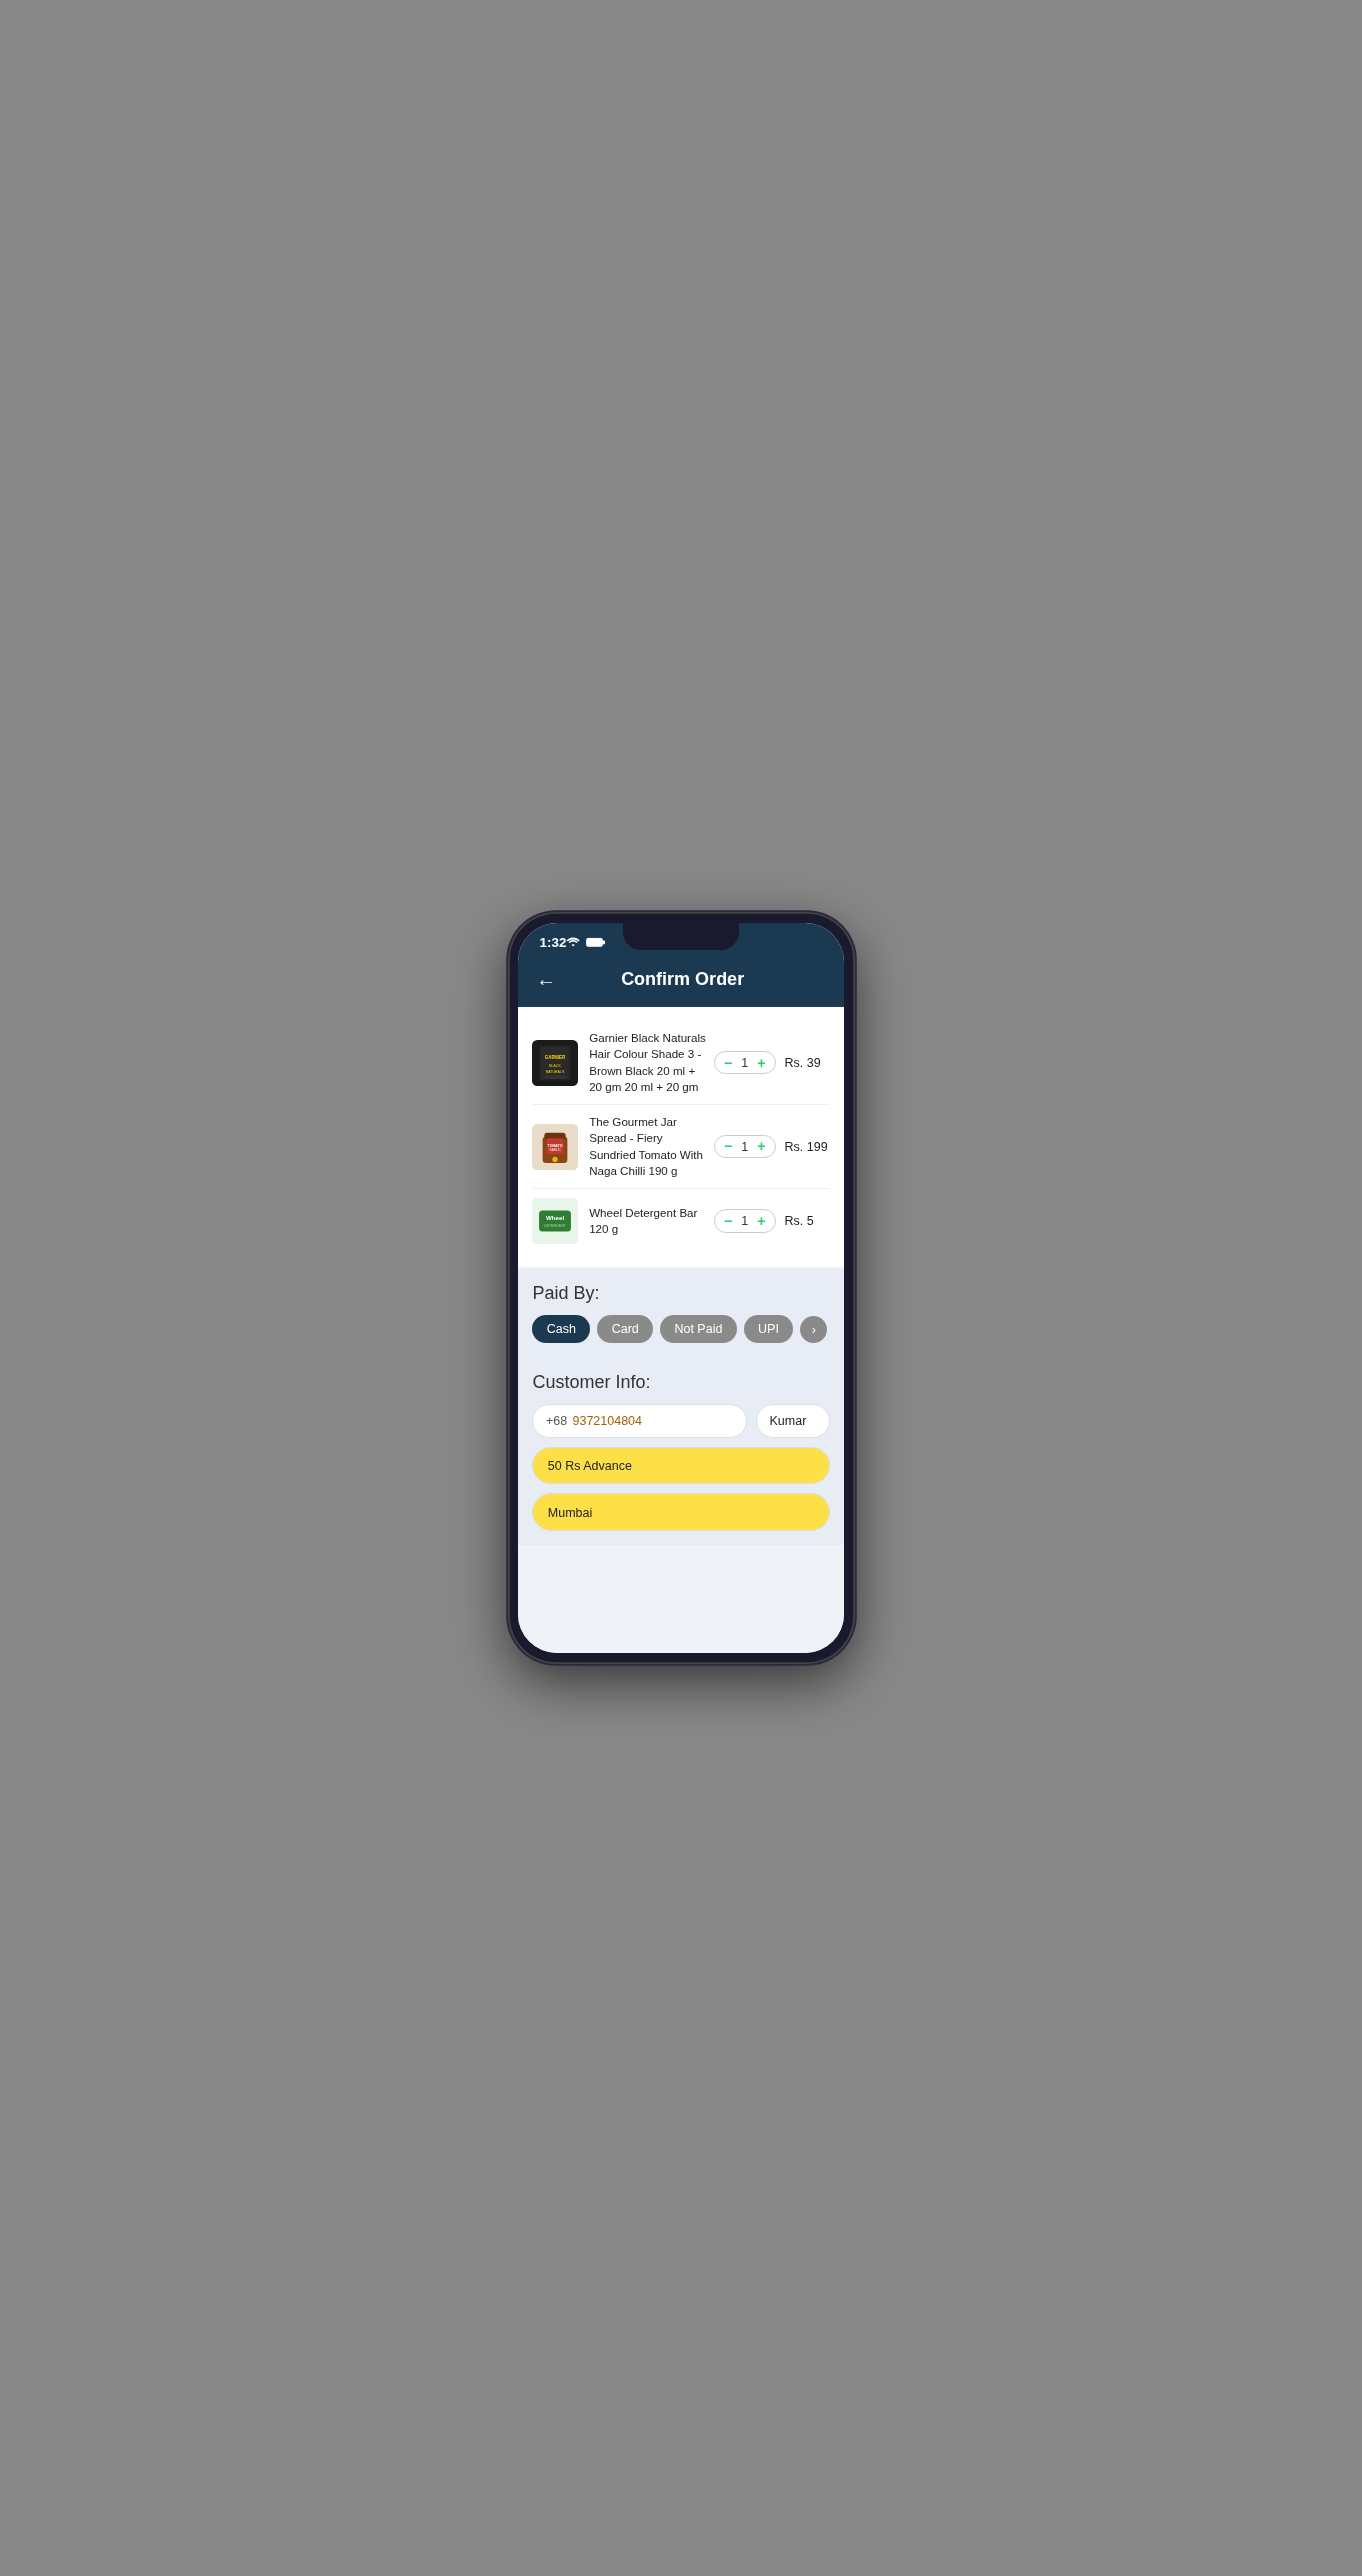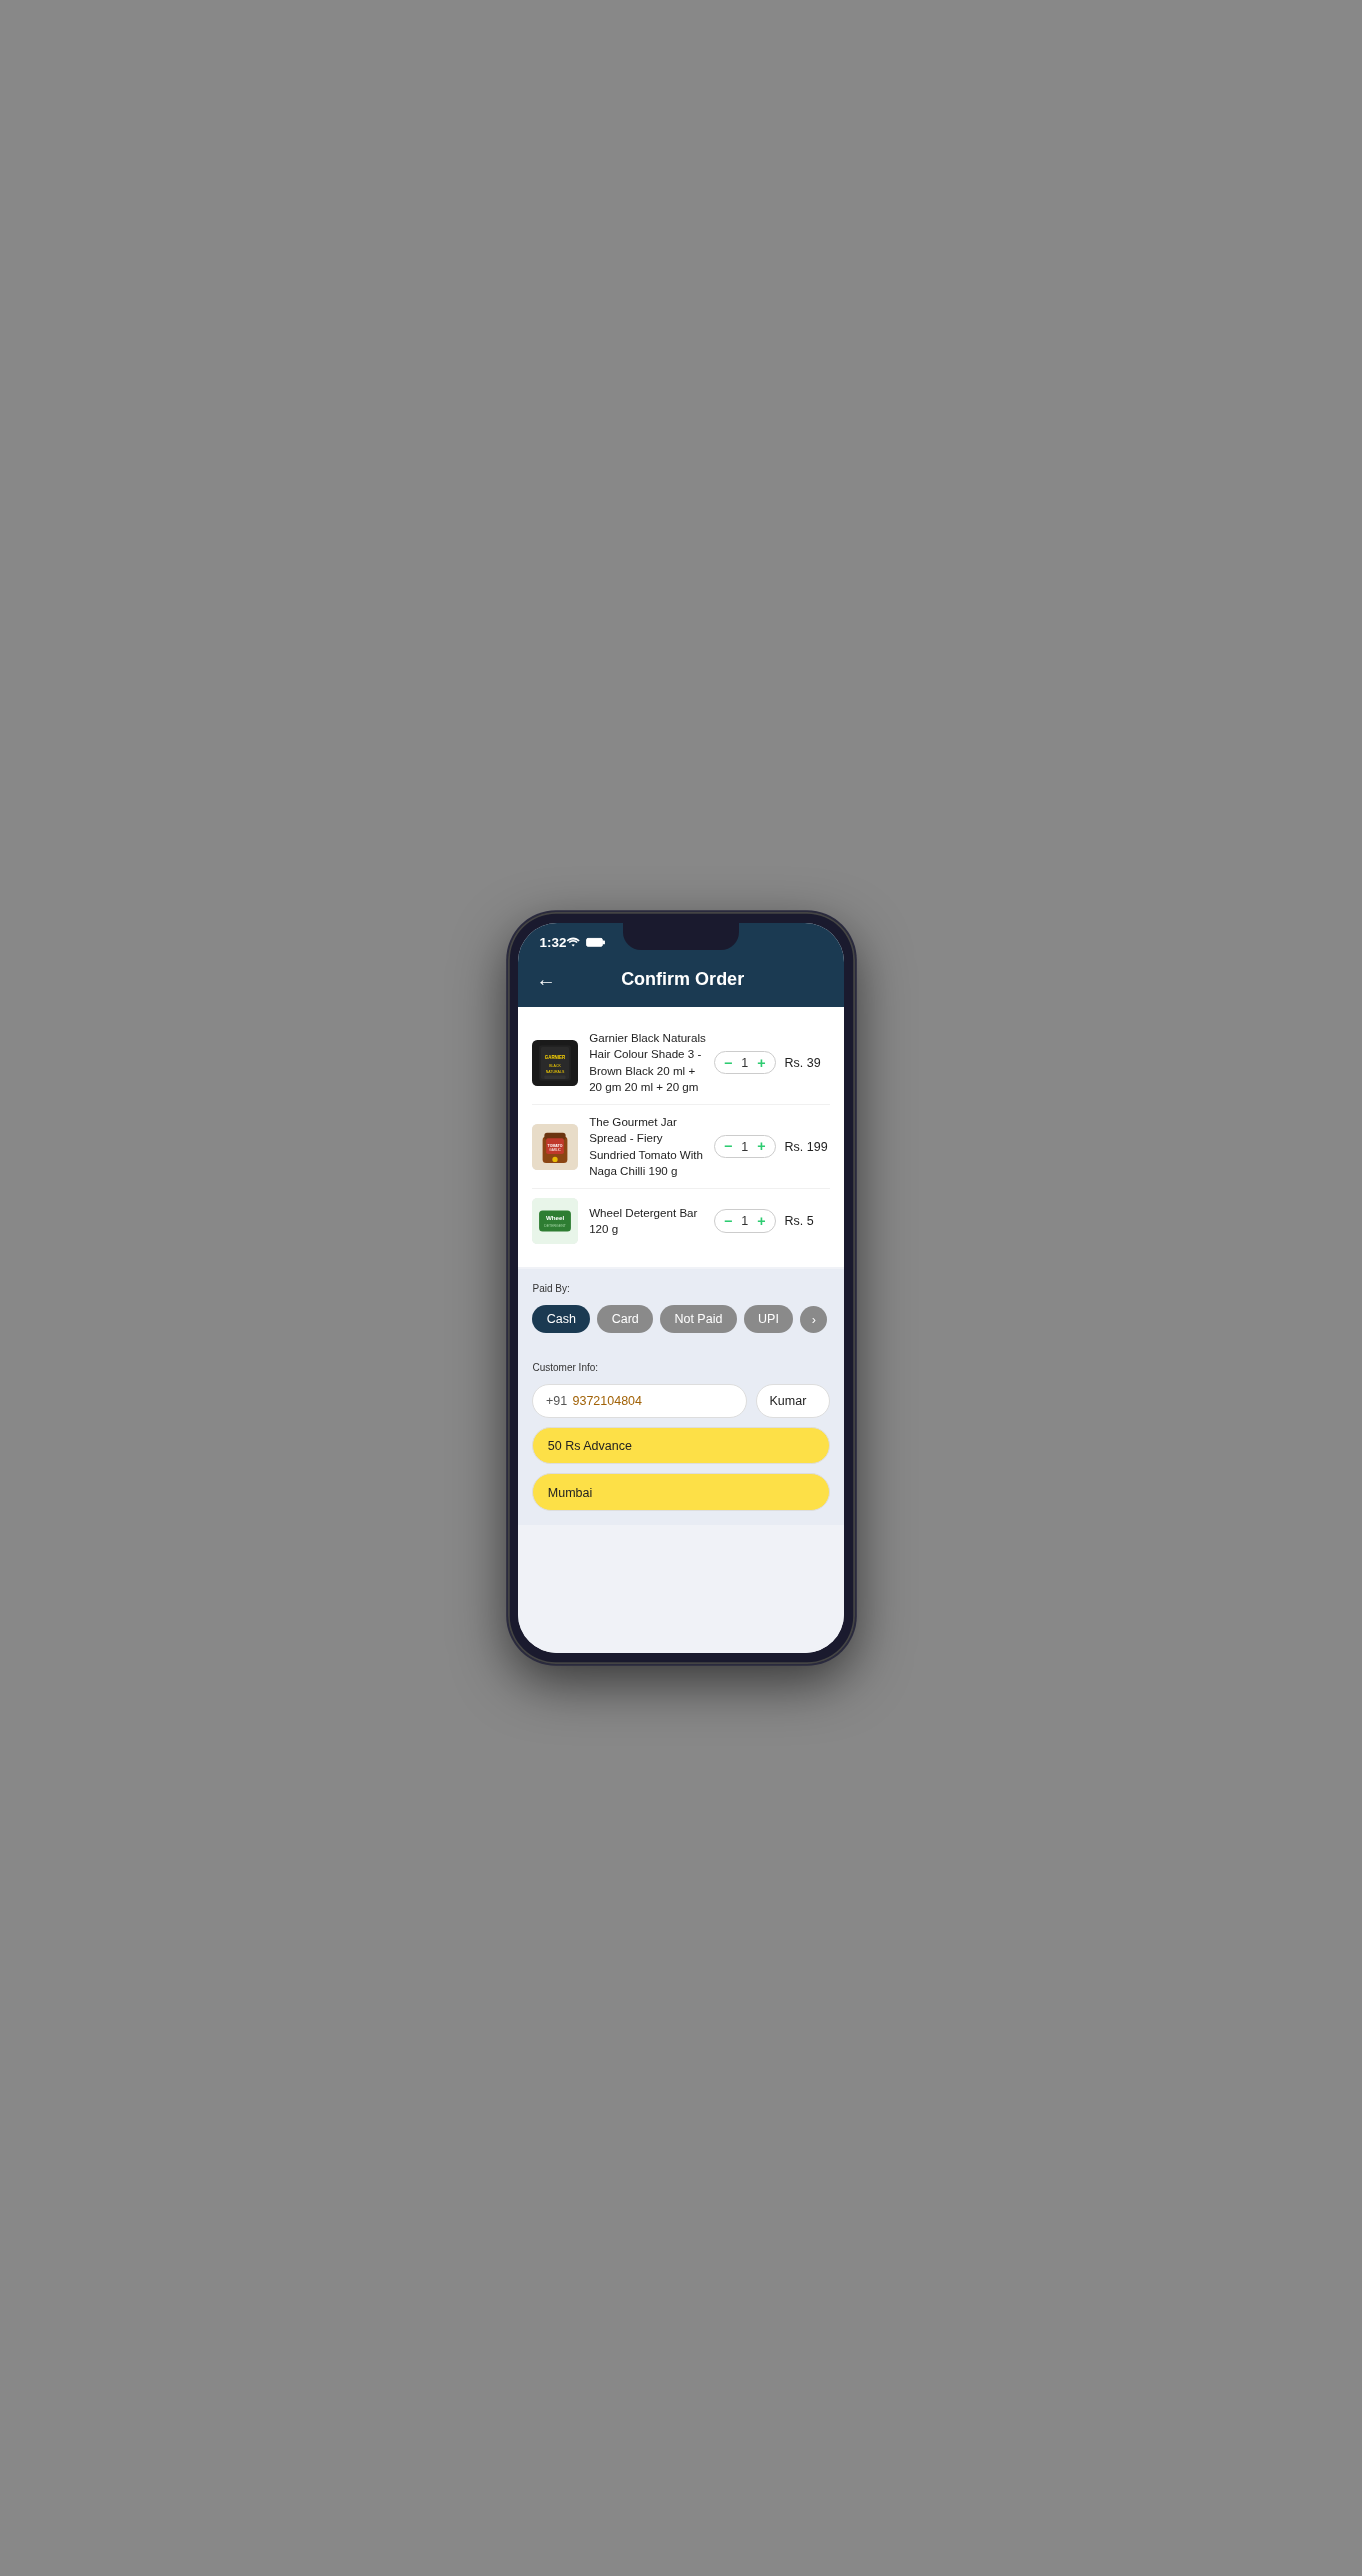--- a/index.html
+++ b/index.html
@@ -218,21 +218,21 @@
     }
 
     
     .payment-section {
       background: #e8ecf4;
       padding: 14.3px;
       margin-top: 1.8px;
     }
 
     .section-label {
-      font-size: 10px;
+      font-size: 18px;
       color: #333;
       margin-bottom: 10.7px;
       font-weight: 500;
     }
 
     .payment-options {
       display: flex;
       gap: 7.1px;
       flex-wrap: wrap;
       align-items: flex-end;
@@ -475,21 +475,21 @@
           </div>
         </div>
       </div>
 
       <div class="customer-section">
         <div class="section-label">Customer Info:</div>
         <div class="customer-fields">
 
           <div class="customer-row">
             <div class="phone-field">
-              <span class="phone-prefix">+91</span>
+              <span class="phone-prefix">+68</span>
               <input class="phone-number" type="text" value="9372104804" style="">
             </div>
             <div class="name-field">
               <input class="name-input" type="text" value="Kumar" style="">
             </div>
           </div>
 
           <div class="full-field">
             <input class="full-input" type="text" value="50 Rs Advance" style="">
           </div>

